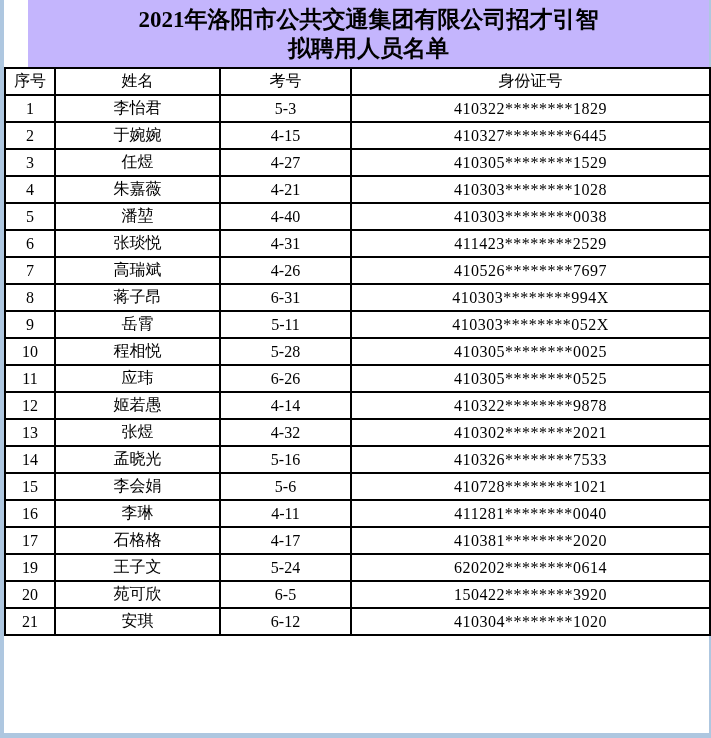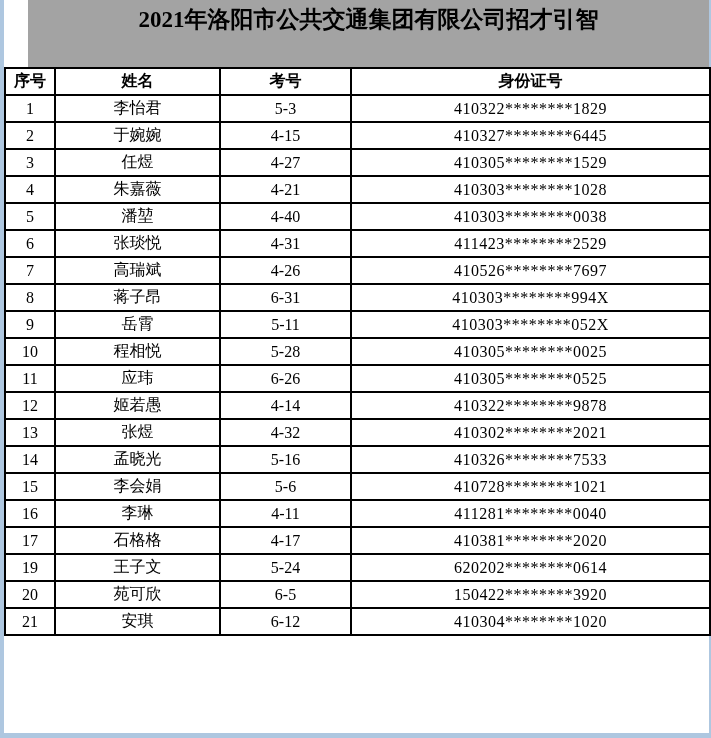--- a/index.html
+++ b/index.html
@@ -16,21 +16,21 @@
     width:705px; height:733px;
     background:#ffffff;
   }
   .title-block {
     height:62px;
     padding-top:5px;
     text-align:center;
     font-weight:bold;
     font-size:23px;
     line-height:29px;
-    background:#a3a3a3;
+    background:#c4b5fd;
     margin-left:24px;
   }
   table.roster {
     border-collapse:collapse;
     table-layout:fixed;
     width:705px;
   }
   .roster col.c0 { width:50px; }
   .roster col.c1 { width:165px; }
   .roster col.c2 { width:131px; }
@@ -39,31 +39,32 @@
     border:2px solid #000;
     height:25px;
     padding:0;
     text-align:center;
     vertical-align:middle;
     font-size:16px;
     overflow:hidden;
     white-space:nowrap;
   }
   .roster th {
-    font-weight:bold;
+    font-weight:normal;
     font-size:16px;
   }
   .roster td.idnum { letter-spacing:0.5px; }
 </style>
 </head>
 <body>
 
 <div class="sheet">
   <div class="title-block">
     <div>2021年洛阳市公共交通集团有限公司招才引智</div>
+    <div>拟聘用人员名单</div>
   </div>
 
   <table class="roster">
     <colgroup>
       <col class="c0">
         <col class="c1">
         <col class="c2">
         <col class="c3">
     </colgroup>
     <thead>

